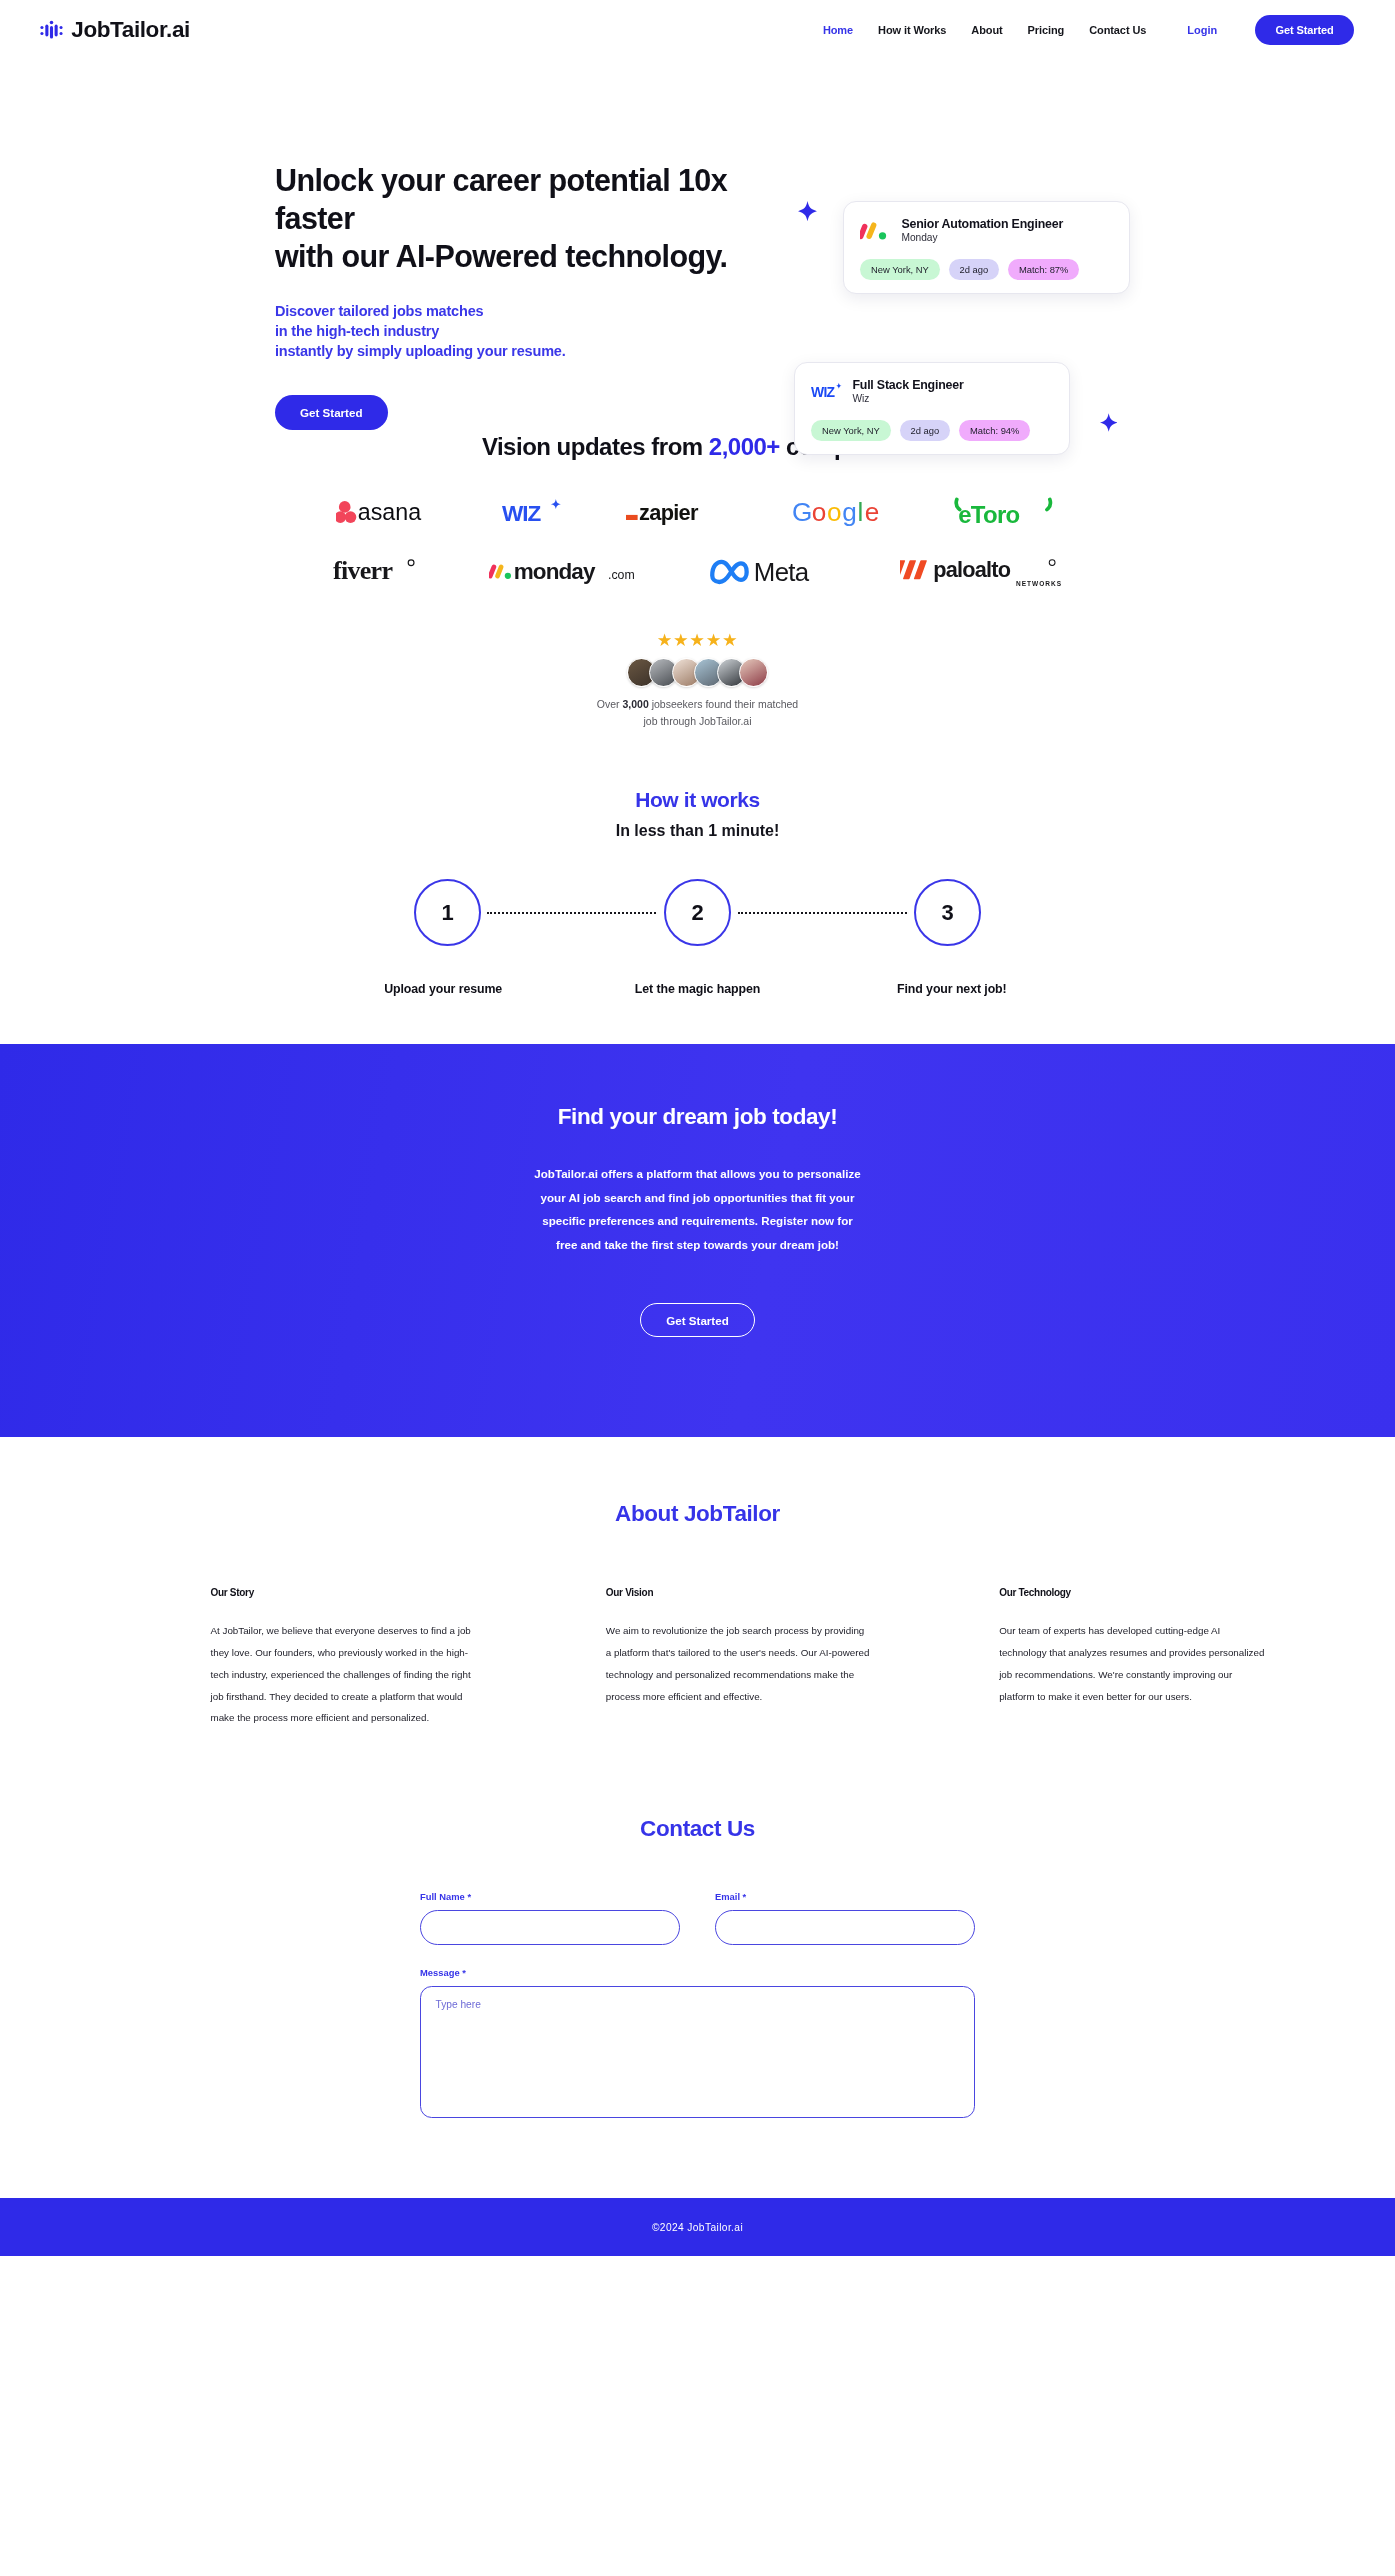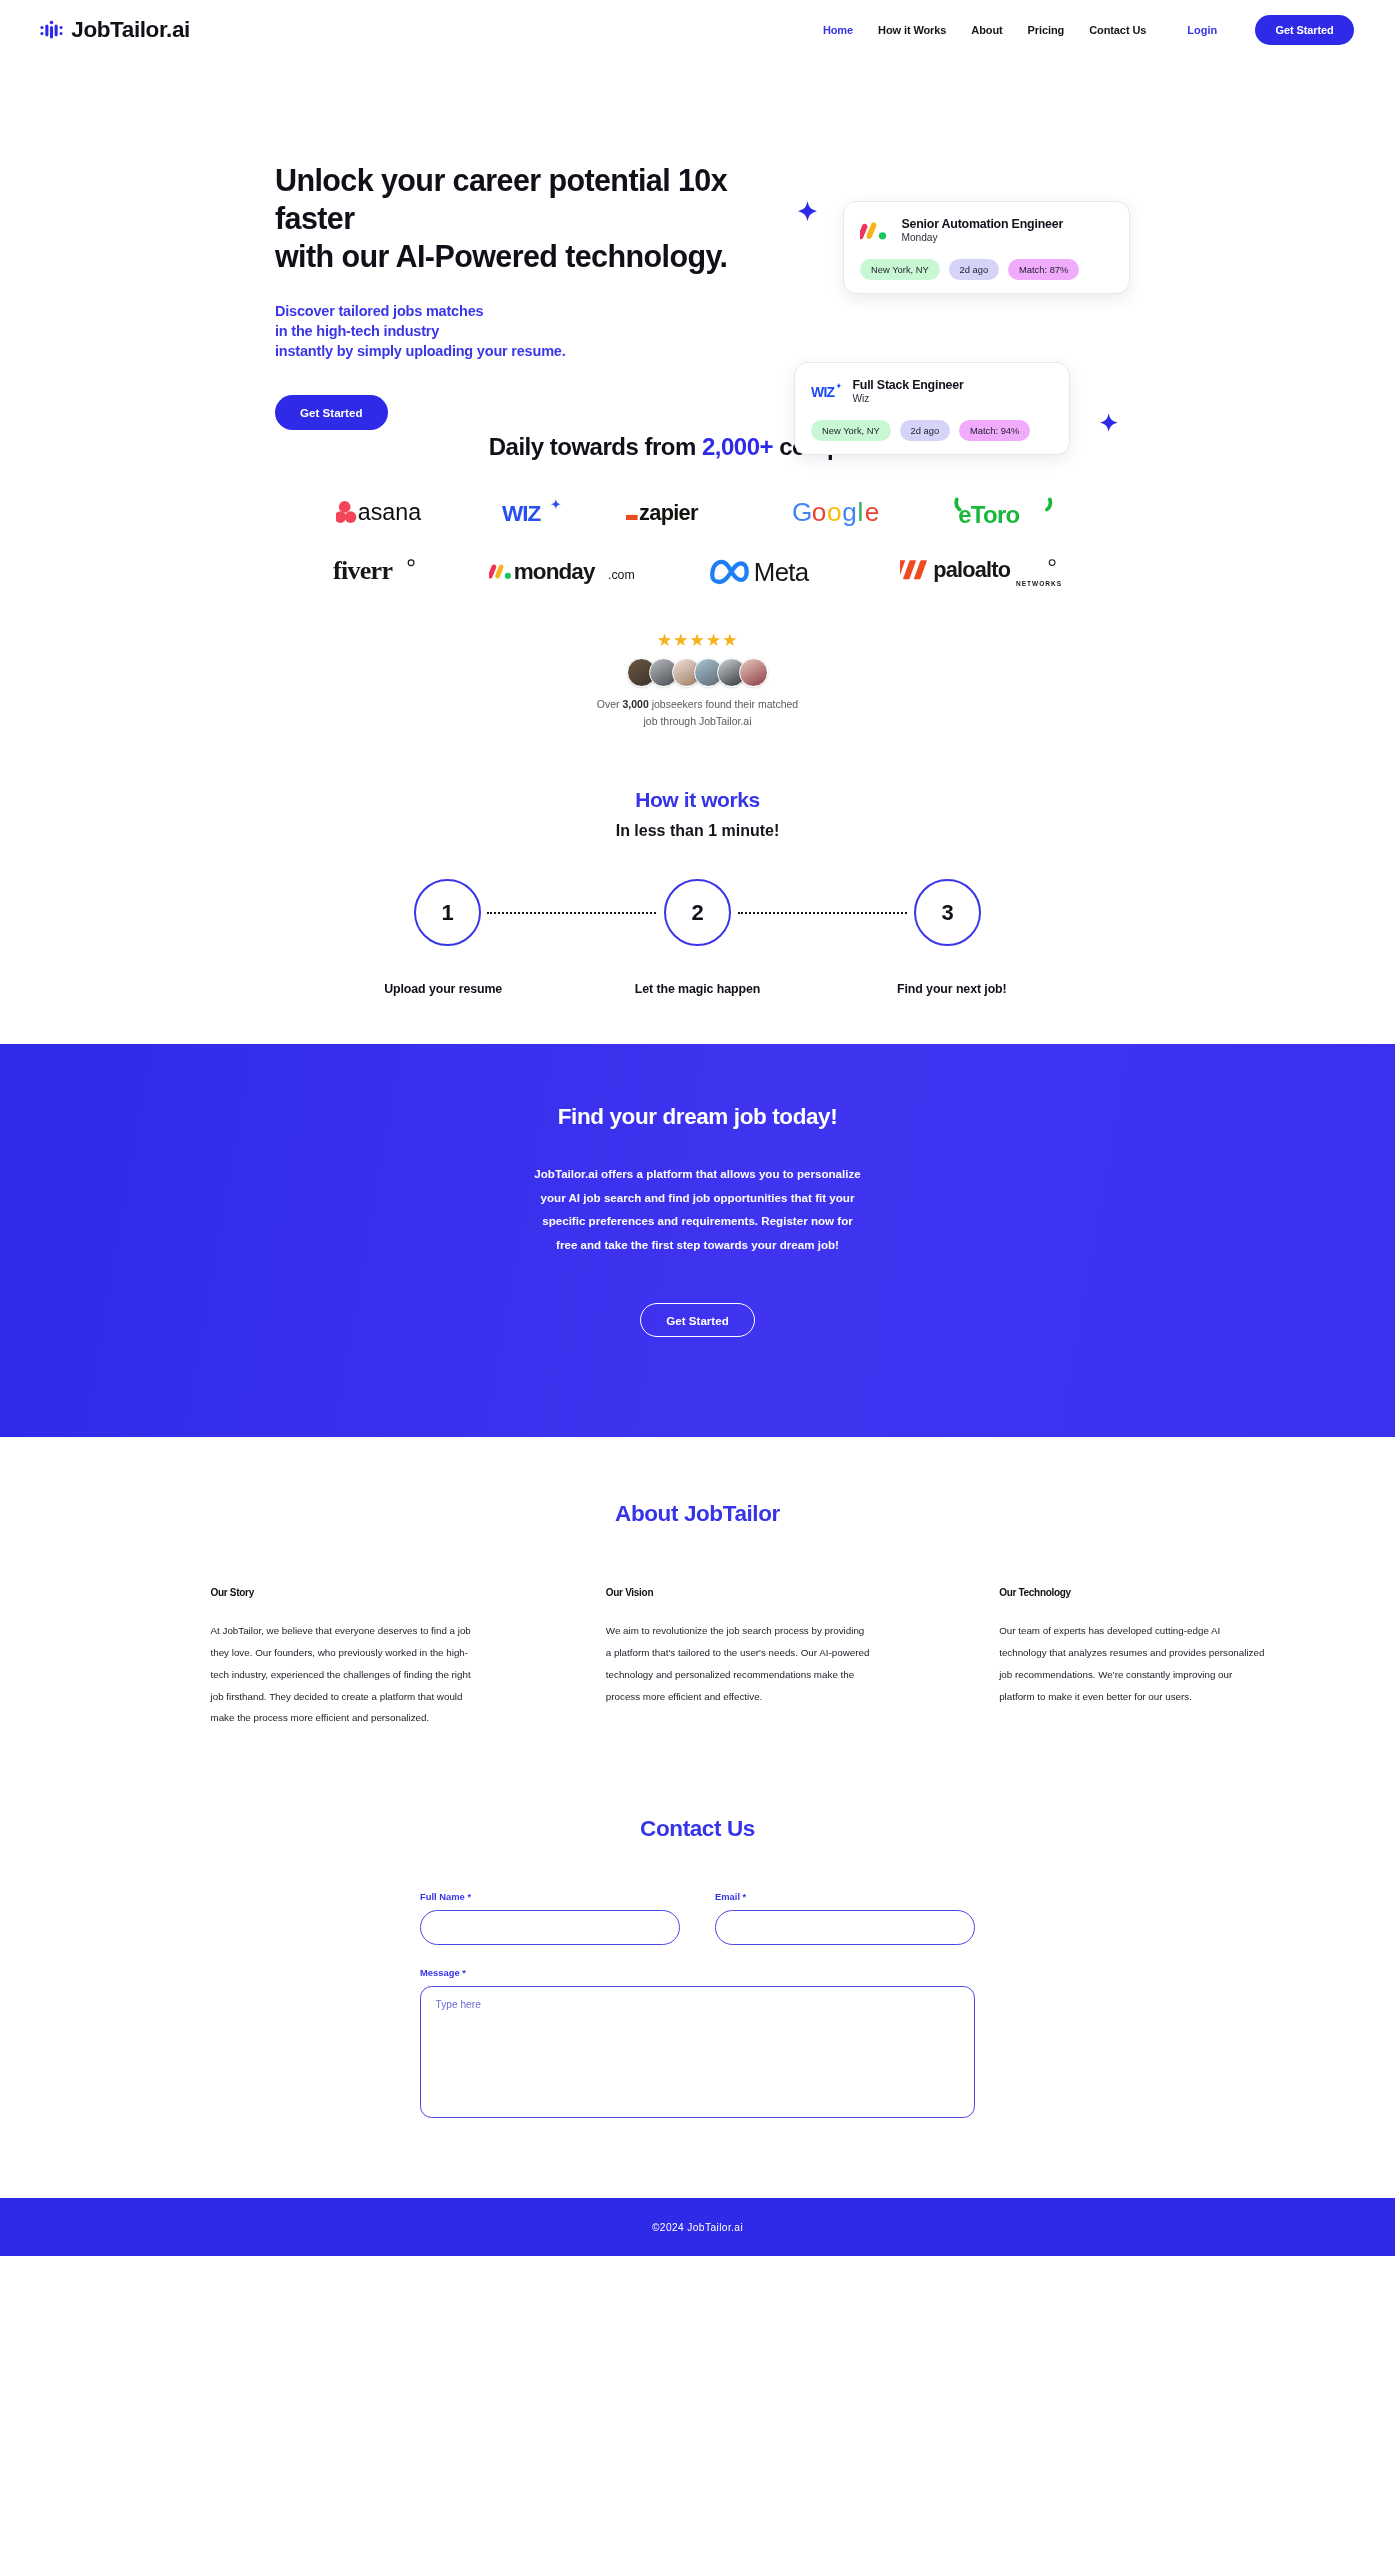--- a/index.html
+++ b/index.html
@@ -288,21 +288,21 @@
       <span class="spark" style="left:1100px; top:320px;">
         <svg width="17.4" height="19" viewBox="0 0 26 28" xmlns="http://www.w3.org/2000/svg">
           <path d="M13 0 C15 9 17 11 26 14 C17 17 15 19 13 28 C11 19 9 17 0 14 C9 11 11 9 13 0 Z" fill="#2f2ae8"></path>
         </svg>
       </span>
 
     </div>
   </div>
 
   <div class="companies">
-    <h2><span>Daily towards from </span><span class="hl">2,000+</span><span> companies.</span></h2>
+    <h2><span>Vision updates from </span><span class="hl">2,000+</span><span> companies.</span></h2>
 
     <div class="logo-row row1">
       <span class="clogo">
         <svg width="109" height="32" viewBox="0 0 150 44" xmlns="http://www.w3.org/2000/svg">
           <circle cx="12" cy="15" r="8" fill="#f2455a"></circle>
           <circle cx="6" cy="29" r="8" fill="#f2455a"></circle>
           <circle cx="20" cy="29" r="8" fill="#f2455a"></circle>
           <text x="30" y="33" font-family="Liberation Sans, sans-serif" font-size="32" font-weight="400" fill="#0d0d12">asana</text>
         </svg>
       </span>

